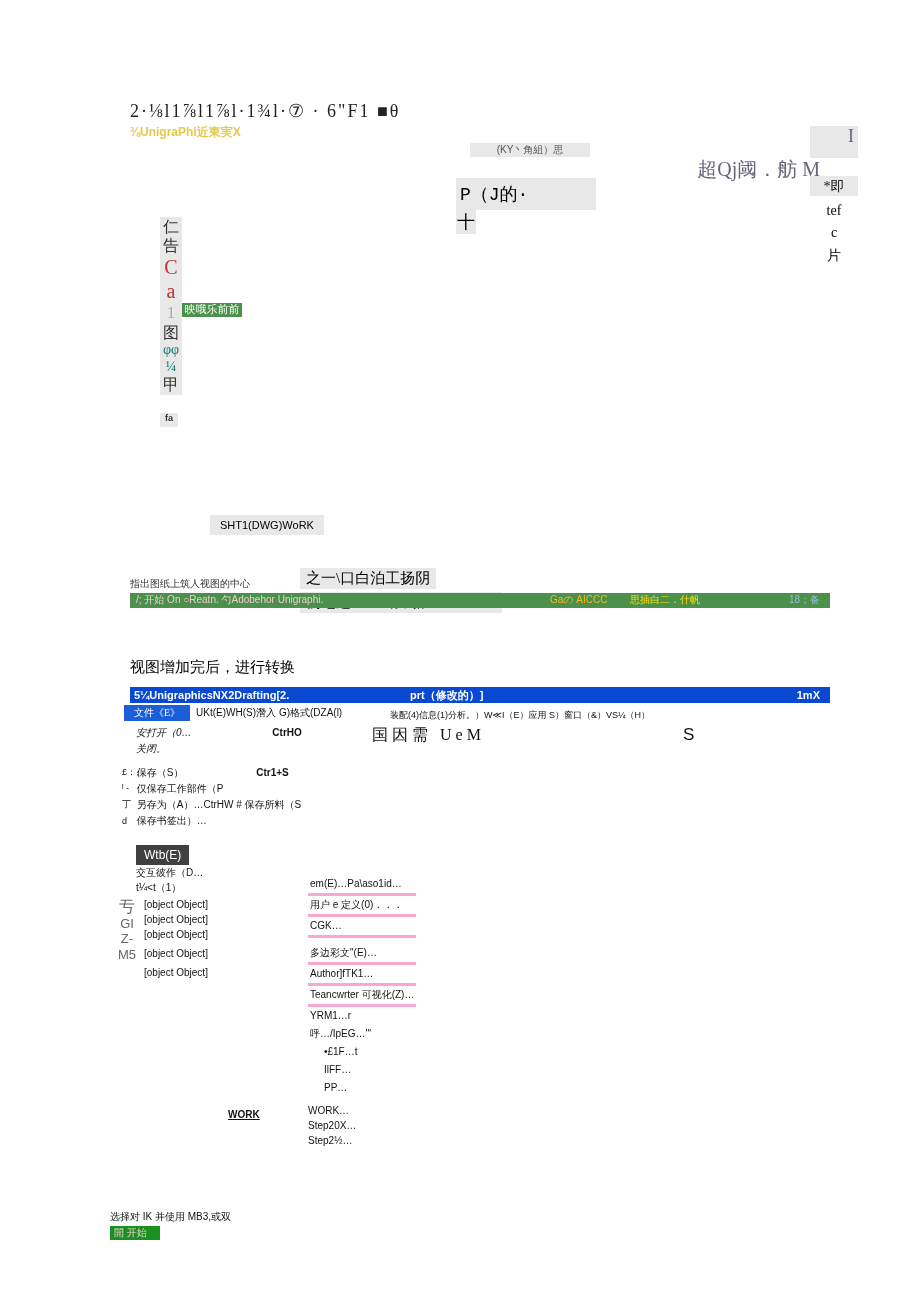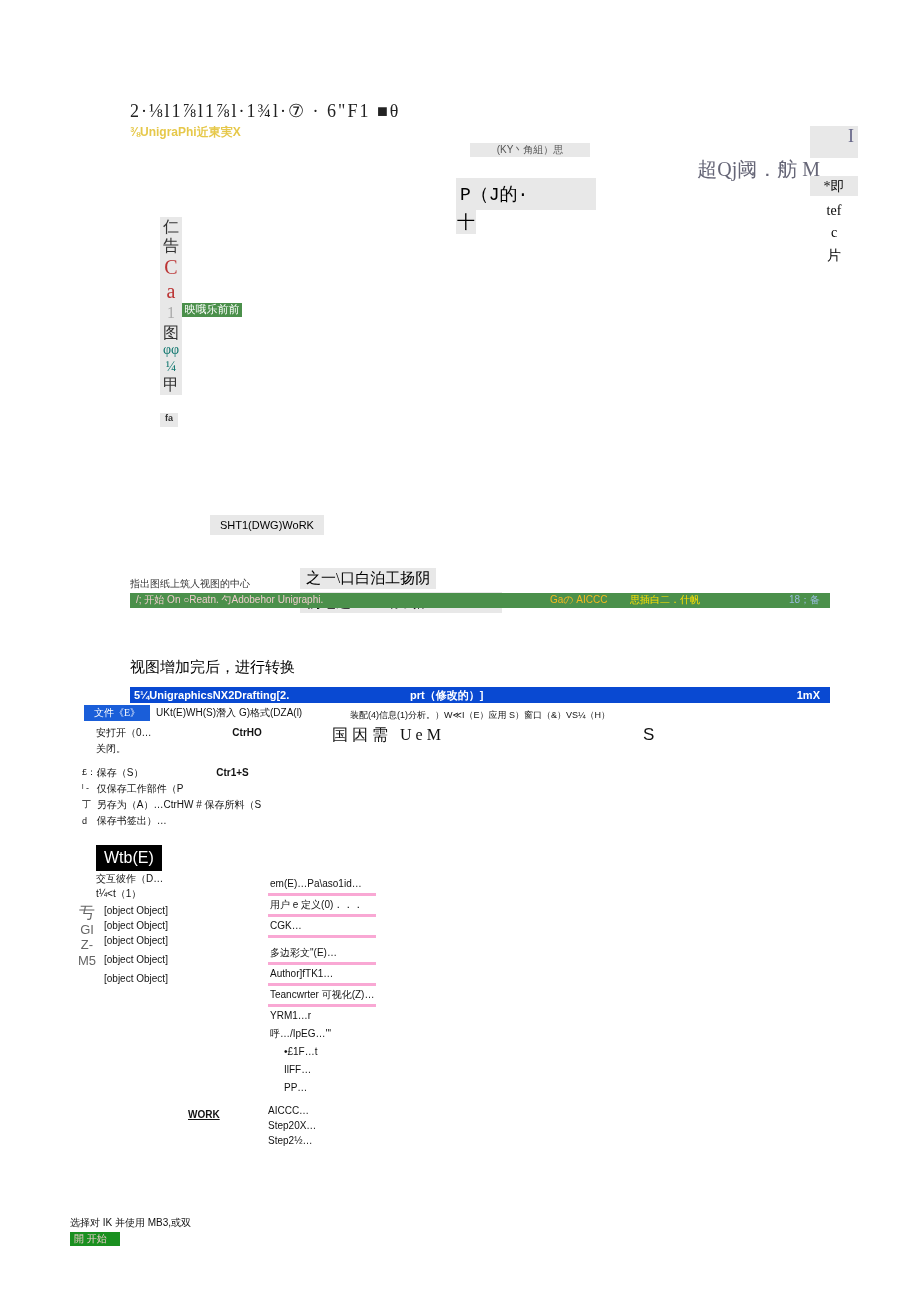--- a/index.html
+++ b/index.html
@@ -34,38 +34,38 @@
   .green-bar1 .orange { color: #f5b820; position:absolute; left:420px;}
   .green-bar1 .yellow { color: #ffe000; position:absolute; left:500px;}
   .green-bar1 .blue-end { color: #9bd; position: absolute; right: 10px; }
   
   
   .section2-caption { margin: 50px 0 10px 130px; font-size: 15px; }
   .bluebar { background: #0949d2; color: #fff; font-size: 11px; font-weight: bold; height: 16px; width: 700px; margin-left: 130px; position: relative; padding-left: 4px; line-height:16px;}
   .bluebar .mid { position: absolute; left: 280px; }
   .bluebar .right { position: absolute; right: 10px; }
   
-  .menu-area { margin-left: 70px; width: 700px; position: relative; color: #111; }
+  .menu-area { margin-left: 110px; width: 700px; position: relative; color: #111; }
   .menu-row1 { display:flex; align-items:center; font-size: 10px; margin:2px 0 1px 14px;}
   .file-btn { background: #1a5ed9; color: #fff; padding: 1px 10px; font-family: "KaiTi"; }
   .row1-text { margin-left: 6px; font-size: 10px;}
   .row1-right { position: absolute; left: 280px; top: 4px; font-size: 9px; }
   .row2-large { position: absolute; left: 262px; top: 20px; font-size: 16px; font-family: "KaiTi"; letter-spacing: 4px; }
   .row2-large .s-wide { font-family: Arial; margin-left: 190px; font-size: 17px; }
   
   .menu-list1 { font-size: 10px; margin: 4px 0 0 12px; line-height: 1.6; }
   .menu-list1 .hotkey { display: inline-block; margin-left: 60px; font-weight: bold; }
-  .menu-list1 .indent { margin-left: 14px; display:inline-block;}
+  .menu-list1 .indent { margin-left: 14px; display:inline-block;font-style:italic;}
   .menu-list1 .row { white-space: nowrap; }
   .menu-list1 .prefix { display: inline-block; width: 12px; font-size: 9px; vertical-align: top; }
   .menu-list1 .prefix-d { display:inline-block; width:12px; font-size:9px;}
   
   .menu-list2 { font-size: 10px; margin-top: 10px; line-height: 1.5; }
   .menu-list2 .row { white-space:nowrap;}
-  .wtb-btn { background: #000000; color: #fff; padding: 1px 8px; display: inline-block; margin-left: 26px; font-size:16px;text-align:center;}
+  .wtb-btn { background: #404040; color: #fff; padding: 1px 8px; display: inline-block; margin-left: 26px; font-size:12px;text-align:center;}
   .left-big-chars { font-family: "KaiTi", serif; font-size: 16px; color: #666; width: 26px; text-align: center; float:left; line-height: 1.2; margin-left: 4px; }
   
   .export-col { position: absolute; left: 198px; top: 170px; font-size: 10px; line-height: 1.6; }
   .export-col .item { border-bottom: 3px solid #f9a8d4; padding: 1px 2px; }
   .export-col .item.noline { border-bottom: none; }
   
   .work-label { text-decoration: underline; font-size: 10px; font-weight: bold; position:absolute; left:118px; top:404px;}
   .step-col { position: absolute; left: 198px; top: 398px; font-size: 10px; line-height: 1.5; }
   
   .select-hint { font-size: 10px; margin: 230px 0 0 0; }
@@ -212,21 +212,21 @@
     <div class="item">Teancwrter 可视化(Z)…</div>
     <div class="item noline">YRM1…r</div>
     <div class="item noline">呼…/IpEG…'"</div>
     <div class="item noline" style="margin-left:14px">•£1F…t</div>
     <div class="item noline" style="margin-left:14px">IlFF…</div>
     <div class="item noline" style="margin-left:14px">PP…</div>
   </div>
 
   <div class="work-label">WORK</div>
   <div class="step-col">
-    <div>AICCC…</div>
+    <div>WORK…</div>
     <div>Step20X…</div>
     <div>Step2½…</div>
   </div>
 
   <div class="select-hint">选择对 IK 并使用 MB3,或双</div>
   <div class="green-start">開 开始</div>
 
 </div>
 
 

